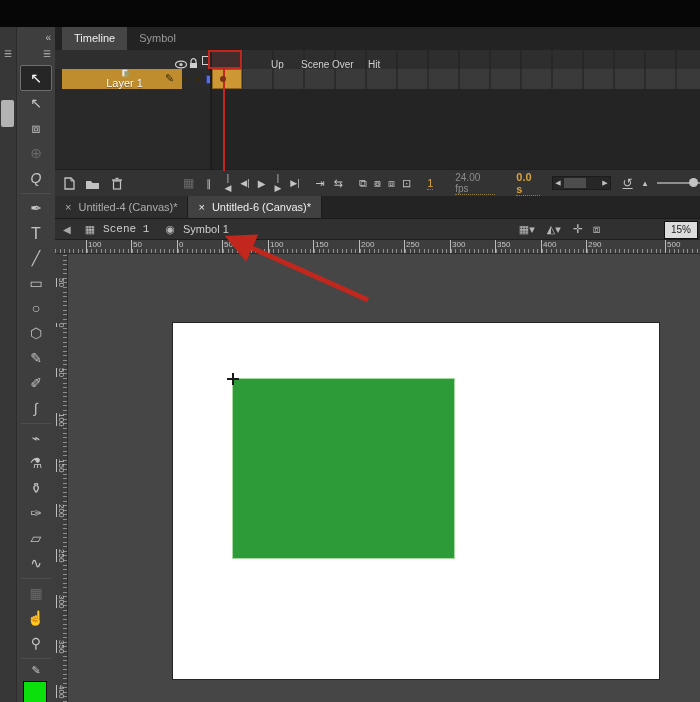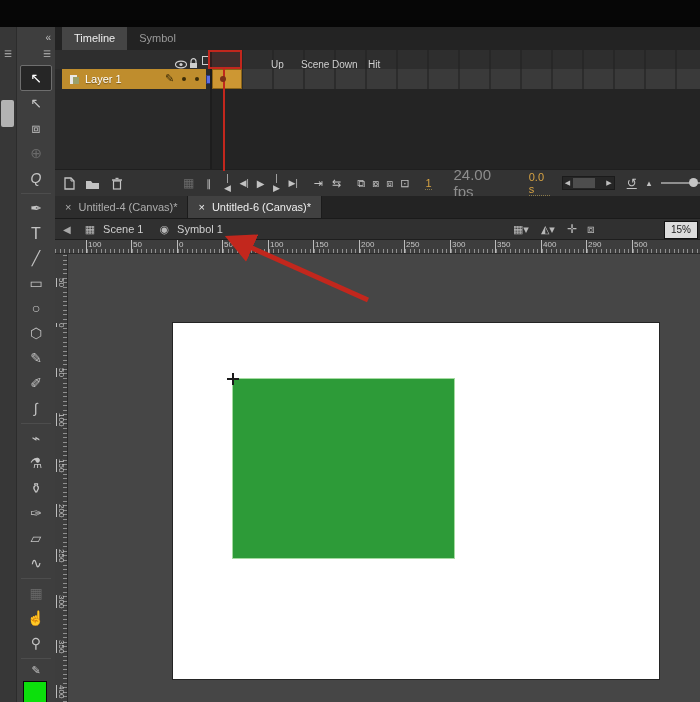--- a/index.html
+++ b/index.html
@@ -22,22 +22,22 @@
   #tl{left:55px;top:27px;width:645px;height:169px;background:#2a2a2a;}
   #tl-tabs{left:0;top:0;width:645px;height:23px;background:#232323;}
   .ptab{height:23px;line-height:23px;padding:0 12px;font-size:11px;display:inline-block;}
   .ptab.on{background:#454545;color:#efefef;}
   .ptab.off{color:#9a9a9a;}
   #tl-head{left:0;top:23px;width:645px;height:19px;background:#2e2e2e;}
   #tl-head .grid{position:absolute;left:157px;top:0;width:488px;height:19px;
      background:repeating-linear-gradient(90deg,transparent 0 29px,#272727 29px 31px);}
   .statelbl{position:absolute;top:9px;font-size:10px;color:#cfcfcf;}
   #layer-row{left:0;top:42px;width:645px;height:20px;}
-  #layer-left{position:absolute;left:7px;top:0;width:144px;height:20px;background:#bf8d2d;
-      display:flex;align-items:center;font-size:11px;color:#fff;}
+  #layer-left{position:absolute;left:7px;top:0;width:120px;height:20px;background:#bf8d2d;
+      display:flex;align-items:center;font-size:11px;color:#fff;flex-direction:column;}
   #frame-strip{position:absolute;left:157px;top:0;width:488px;height:20px;background:#3a3a3a;
      background-image:repeating-linear-gradient(90deg,transparent 0 29px,#2c2c2c 29px 31px);}
   #kf-up{position:absolute;left:0;top:0;width:30px;height:20px;background:#cd9733;border:1px solid #8a6418;box-sizing:border-box;}
   #tl-empty-l{left:0;top:62px;width:155px;height:80px;background:#292929;}
   #tl-empty-r{left:157px;top:62px;width:488px;height:80px;background:#242424;}
   #colsep{left:155px;top:23px;width:2px;height:119px;background:#1d1d1d;}
   #tl-ctrl{left:0;top:142px;width:645px;height:27px;background:#333;border-top:1px solid #1f1f1f;box-sizing:border-box;
       display:flex;align-items:center;font-size:11px;}
   .cbtn{color:#c2c2c2;font-size:11px;text-align:center;}
   .dotted-u{border-bottom:1px dotted #8a7a4a;}
@@ -142,21 +142,21 @@
       </span>
       <span class="abs" style="left:134px;top:4px;">
         <svg class="mini-svg" width="9" height="11" viewBox="0 0 9 11">
             <path d="M2 5 V3.2 a2.5 2.5 0 0 1 5 0 V5" fill="none" stroke="#cfcfcf" stroke-width="1.2"></path>
             <rect x="1" y="5" width="7" height="5" fill="#cfcfcf"></rect>
           </svg>
       </span>
       <span class="abs" style="left:147px;top:6px;width:7px;height:7px;border:1.3px solid #cfcfcf;"></span>
       <span class="statelbl" style="left:216px;">Up</span>
       <span class="statelbl" style="left:246px;">Scene</span>
-      <span class="statelbl" style="left:277px;">Down</span>
+      <span class="statelbl" style="left:277px;">Over</span>
       <span class="statelbl" style="left:313px;">Hit</span>
     </div>
 
     <div class="abs" id="layer-row">
       <div id="layer-left">
         <svg class="mini-svg" style="margin-left:7px;" width="11" height="11" viewBox="0 0 11 11">
             <rect x="1" y="1" width="7" height="9" fill="#e8e8e8"></rect>
             <rect x="4" y="3" width="6" height="7" fill="#9aa06a"></rect>
           </svg>
         <span style="margin-left:5px;text-shadow:0 1px 1px rgba(0,0,0,.4);">Layer 1</span>
@@ -200,22 +200,22 @@
       <span class="cbtn" style="margin-left:8px;font-size:10px;">▶</span>
       <span class="cbtn" style="margin-left:8px;font-size:9px;">|▶</span>
       <span class="cbtn" style="margin-left:8px;font-size:9px;">▶|</span>
       <span class="cbtn" style="margin-left:16px;font-size:11px;">⇥</span>
       <span class="cbtn" style="margin-left:9px;font-size:11px;">⇆</span>
       <span class="cbtn" style="margin-left:16px;font-size:11px;">⧉</span>
       <span class="cbtn" style="margin-left:7px;font-size:11px;">⧇</span>
       <span class="cbtn" style="margin-left:7px;font-size:11px;">⧈</span>
       <span class="cbtn" style="margin-left:7px;font-size:11px;">⊡</span>
       <span class="gold dotted-u" style="margin-left:16px;font-size:11px;">1</span>
-      <span class="grey dotted-u" style="margin-left:22px;font-size:15px;">24.00 fps</span>
-      <span class="gold dotted-u" style="margin-left:21px;font-size:11px;font-weight:normal;">0.0 s</span>
+      <span class="grey dotted-u" style="margin-left:22px;font-size:10px;">24.00 fps</span>
+      <span class="gold dotted-u" style="margin-left:21px;font-size:11px;font-weight:bold;">0.0 s</span>
       <span style="margin-left:12px;width:58px;height:12px;background:#262626;border:1px solid #1b1b1b;display:inline-flex;align-items:center;">
         <span style="font-size:7px;color:#bdbdbd;margin-left:2px;">◀</span>
         <span style="width:22px;height:10px;background:#4d4d4d;margin-left:3px;"></span>
         <span style="font-size:7px;color:#bdbdbd;margin-left:auto;margin-right:2px;">▶</span>
       </span>
       <span class="cbtn" style="margin-left:12px;font-size:12px;text-decoration:underline;">↺</span>
       <span class="cbtn" style="margin-left:10px;font-size:9px;">▴</span>
       <span style="margin-left:10px;width:44px;height:2px;background:#8f8f8f;display:inline-block;position:relative;">
         <span style="position:absolute;right:2px;top:-4px;width:9px;height:9px;border-radius:50%;background:#c4c4c4;"></span>
       </span>
@@ -228,21 +228,21 @@
       <span>Untitled-4 (Canvas)*</span>
     </span><span class="dtab on">
       <span class="x">×</span>
       <span>Untitled-6 (Canvas)*</span>
     </span>
   </div>
 
   <div class="abs" id="editbar">
     <span style="margin-left:8px;color:#a8a8a8;font-size:10px;">◀</span>
     <span style="margin-left:14px;color:#b8b8b8;font-size:11px;">▦</span>
-    <span style="margin-left:8px;">Scene 1</span>
+    <span style="margin-left:8px;font-family:Liberation Mono, monospace;">Scene 1</span>
     <span style="margin-left:16px;color:#b8b8b8;font-size:11px;">◉</span>
     <span style="margin-left:8px;">Symbol 1</span>
     <span style="margin-left:290px;color:#b8b8b8;font-size:11px;"><span>▦</span><span>▾</span></span>
     <span style="margin-left:12px;color:#b8b8b8;font-size:11px;"><span>◭</span><span>▾</span></span>
     <span style="margin-left:12px;color:#b8b8b8;font-size:12px;">✛</span>
     <span style="margin-left:10px;color:#b8b8b8;font-size:12px;">⧈</span>
     <span id="zoombox">15%</span>
   </div>
 
   <div class="abs" id="hruler">
@@ -251,21 +251,21 @@
     <span class="hlab" style="left:122px;">0</span>
     <span class="hlab" style="left:167px;">50</span>
     <span class="hlab" style="left:213px;">100</span>
     <span class="hlab" style="left:258px;">150</span>
     <span class="hlab" style="left:304px;">200</span>
     <span class="hlab" style="left:349px;">250</span>
     <span class="hlab" style="left:395px;">300</span>
     <span class="hlab" style="left:440px;">350</span>
     <span class="hlab" style="left:486px;">400</span>
     <span class="hlab" style="left:531px;">290</span>
-    <span class="hlab" style="left:577px;">500</span>
+    <span class="hlab" style="left:610px;">500</span>
     <span class="hlab" style="left:622px;margin-top:39px;">550</span>
   </div>
 
   <div class="abs" id="vruler">
     <span class="vlab" style="top:24px;">50</span>
     <span class="vlab" style="top:69px;">0</span>
     <span class="vlab" style="top:114px;">50</span>
     <span class="vlab" style="top:159px;">100</span>
     <span class="vlab" style="top:205px;">150</span>
     <span class="vlab" style="top:250px;">200</span>

